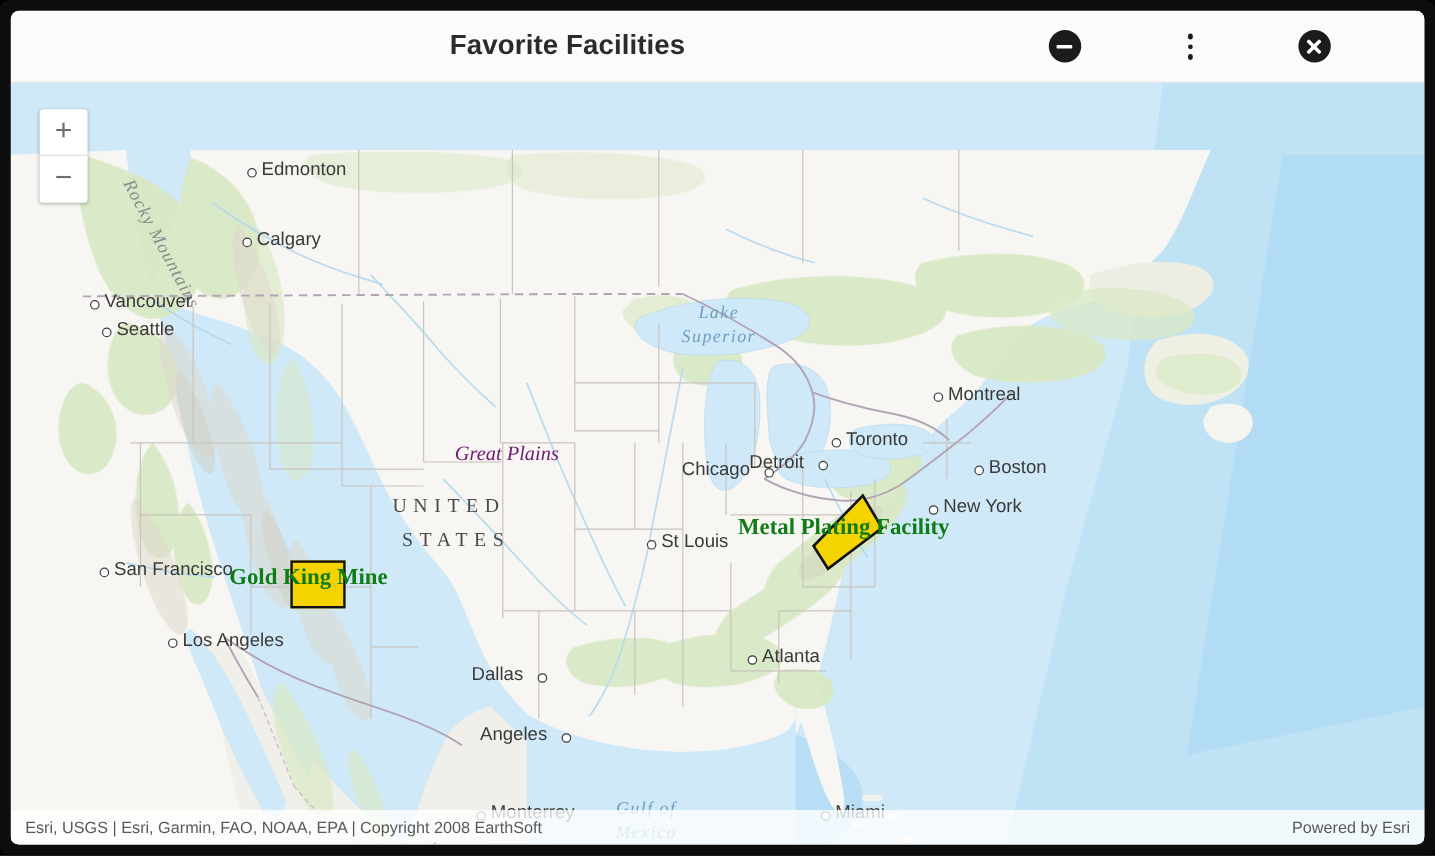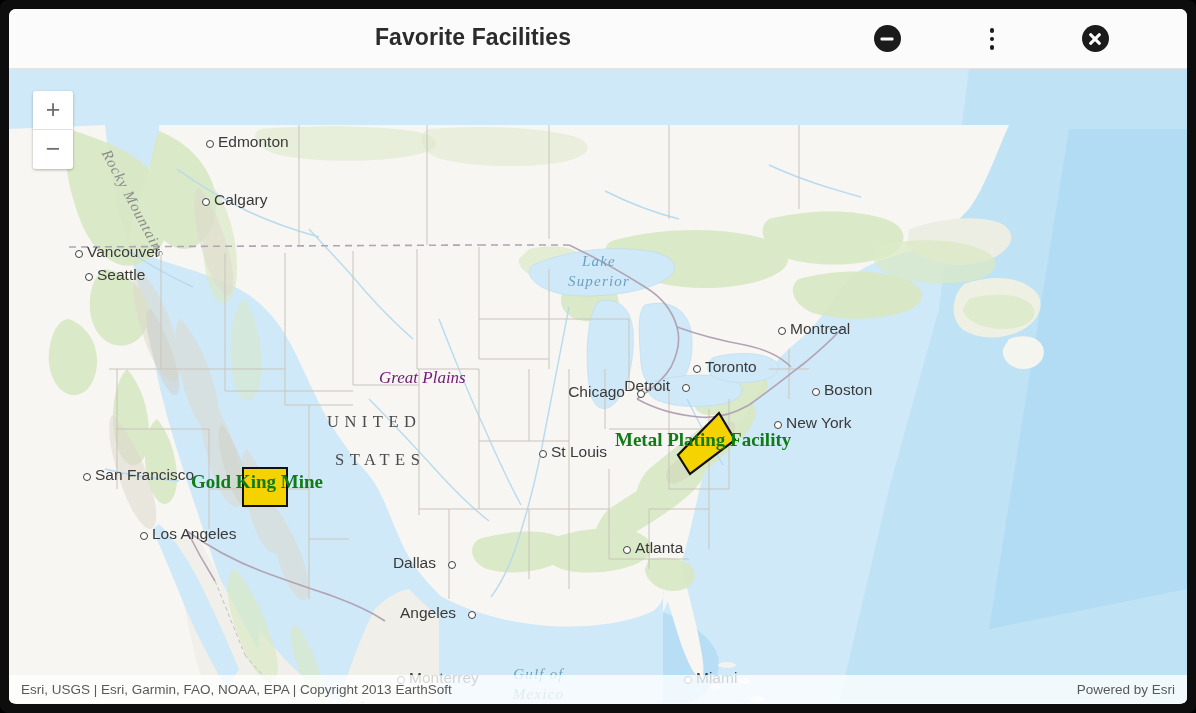--- a/index.html
+++ b/index.html
@@ -632,21 +632,21 @@
       <div class="city" style="left:642px; top:648px;">
         
         
       </div>
       <div class="city" style="left:388px; top:607px;">
         <span class="dot"></span>
         <span class="name">Monterrey</span>
       </div>
 
       <div class="region country" style="left:318px; top:343px;">UNITED</div>
-      <div class="region country" style="left:326px; top:371px;margin-top:10px;">STATES</div>
+      <div class="region country" style="left:326px; top:371px;">STATES</div>
       <div class="region country2" style="left:333px; top:632px;">MÉXICO</div>
 
       <div class="region phys" style="left:370px; top:299px;">Great Plains</div>
       <div class="region rockies" style="left:104px; top:78px;">Rocky Mountains</div>
 
       <div class="region water" style="left:482px; top:595px; width:95px;">
         <div>Gulf of</div>
         <div>Mexico</div>
       </div>
       <div class="region water" style="left:545px; top:182px; width:90px;">
@@ -656,19 +656,19 @@
 
       <div id="gold-king-rect" style="left:233px; top:398px; width:46px; height:40px;"></div>
       <div class="facility-label" style="left:182px; top:402px;">Gold King Mine</div>
 
       <svg id="metal-plating-poly" style="left:665px; top:340px; width:64px; height:72px;" viewBox="0 0 64 72">
         <polygon points="45,4 61,31 16,65 4,46" fill="#f5d300" stroke="#111111" stroke-width="2.2"></polygon>
       </svg>
       <div class="facility-label" style="left:606px; top:360px;">Metal Plating Facility</div>
 
       <div id="attribution">
-        <span>Esri, USGS | Esri, Garmin, FAO, NOAA, EPA | Copyright 2013 EarthSoft</span>
+        <span>Esri, USGS | Esri, Garmin, FAO, NOAA, EPA | Copyright 2008 EarthSoft</span>
         <span>Powered by Esri</span>
       </div>
 
     </div>
   </div>
 </div>
 
 </body></html>

